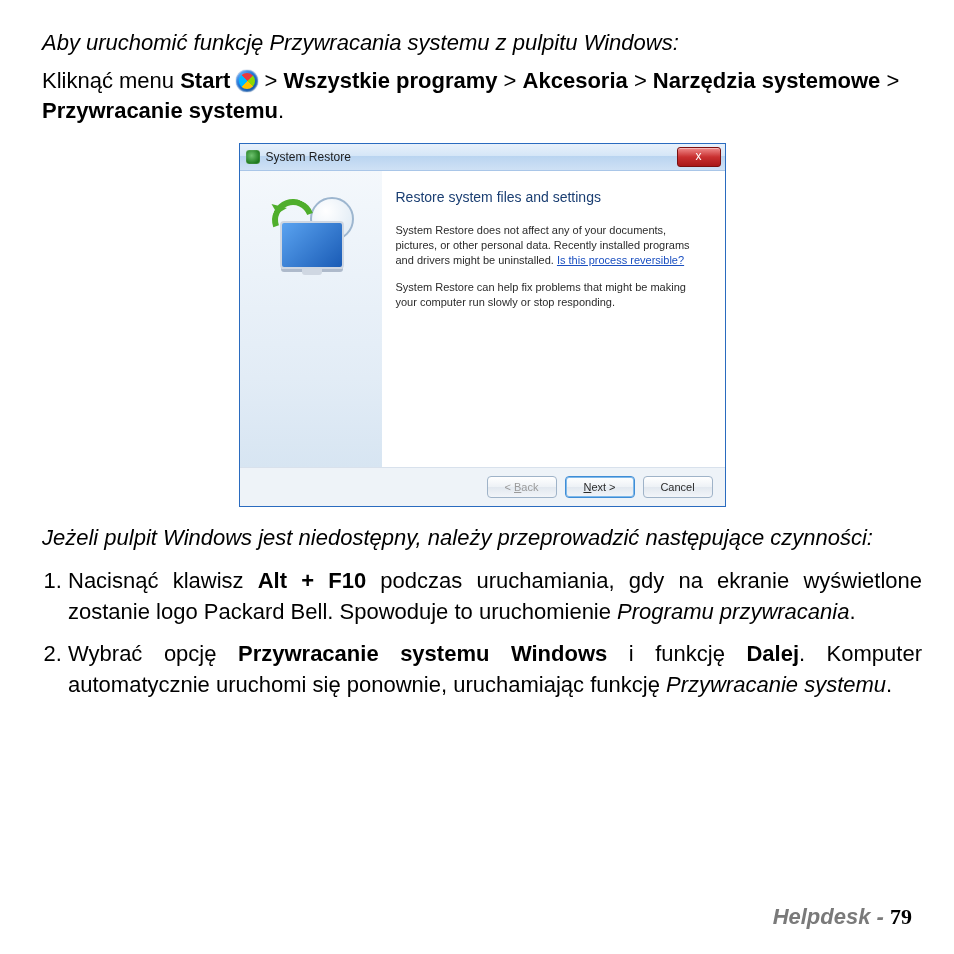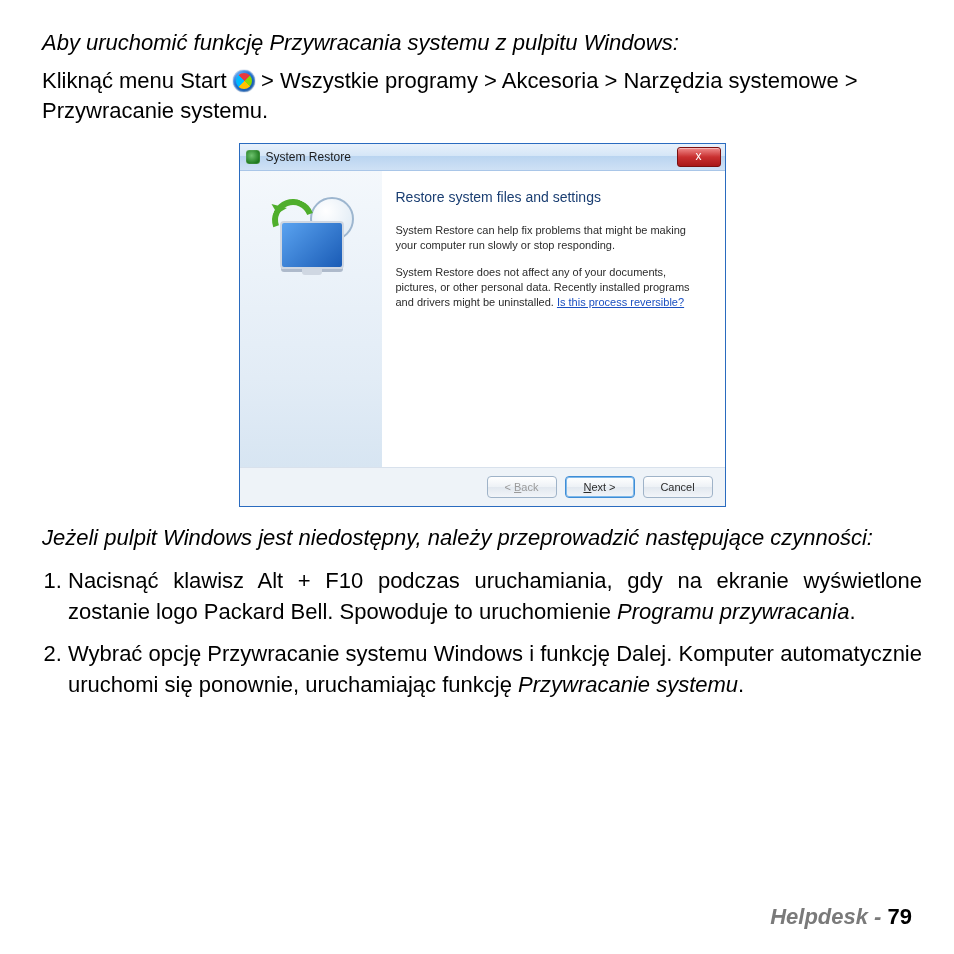--- a/index.html
+++ b/index.html
@@ -20,21 +20,21 @@
   .intro-italic {
     font-style: italic;
     font-size: 22px;
     margin-bottom: 10px;
   }
   .instr {
     font-size: 22px;
     line-height: 1.35;
     margin-bottom: 18px;
   }
-  .b { font-weight: normal; }
+  .b { font-weight: bold; }
   .start-orb {
     display: inline-block;
     width: 22px;
     height: 22px;
     border-radius: 50%;
     background: radial-gradient(circle at 35% 30%, #6fb8ff 0%, #1b6fd6 45%, #0a3d7a 100%);
     vertical-align: -4px;
     box-shadow: inset 0 0 2px #fff, 0 0 1px #1a4f94;
     position: relative;
   }
@@ -222,20 +222,21 @@
   }
   .footer .sec {
     font-style: italic;
     font-weight: bold;
     color: #7a7a7a;
     margin-top: 19px;
   }
   .footer .pg {
     font-weight: bold;
     color: #000;
+    font-family: Liberation Serif, serif;
   }
 </style>
 </head>
 <body>
 
 <div class="page">
 
   <div class="intro-italic">Aby uruchomić funkcję Przywracania systemu z pulpitu Windows:</div>
 
   <div class="instr">
@@ -254,24 +255,24 @@
       <div class="dialog-body">
         <div class="side">
           <div class="restore-icon">
             <div class="clock"></div>
             <div class="arrow"></div>
             <div class="monitor"></div>
           </div>
         </div>
         <div class="content">
           <h2>Restore system files and settings</h2>
-          <p>System Restore can help fix problems that might be making your computer run slowly or stop responding.</p>
           <p>
             <span>System Restore does not affect any of your documents, pictures, or other personal data. Recently installed programs and drivers might be uninstalled. </span><a href="#">Is this process reversible?</a>
           </p>
+          <p>System Restore can help fix problems that might be making your computer run slowly or stop responding.</p>
         </div>
       </div>
       <div class="button-row">
         <button class="win-btn disabled">
           <span>&lt; </span><span class="u">B</span><span>ack</span>
         </button>
         <button class="win-btn default">
           <span class="u">N</span><span>ext &gt;</span>
         </button>
         <button class="win-btn">Cancel</button>

